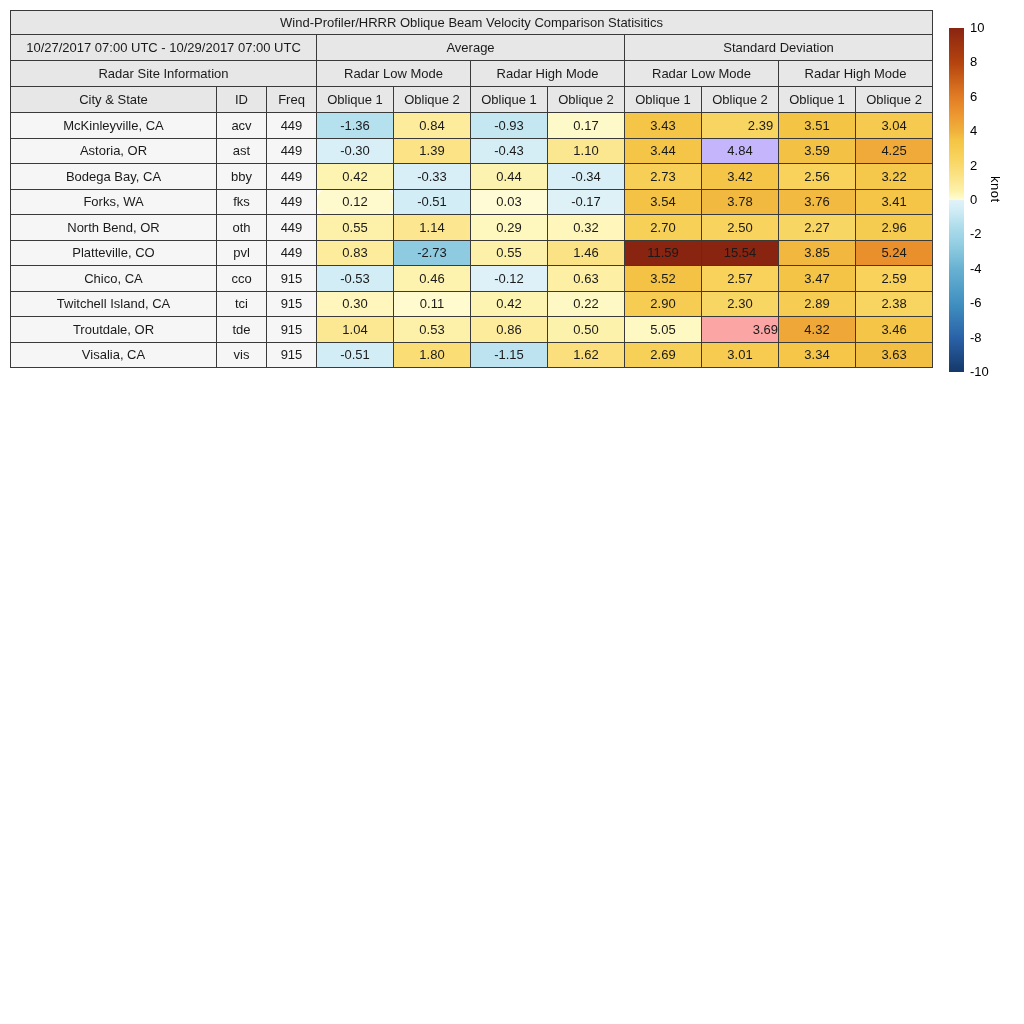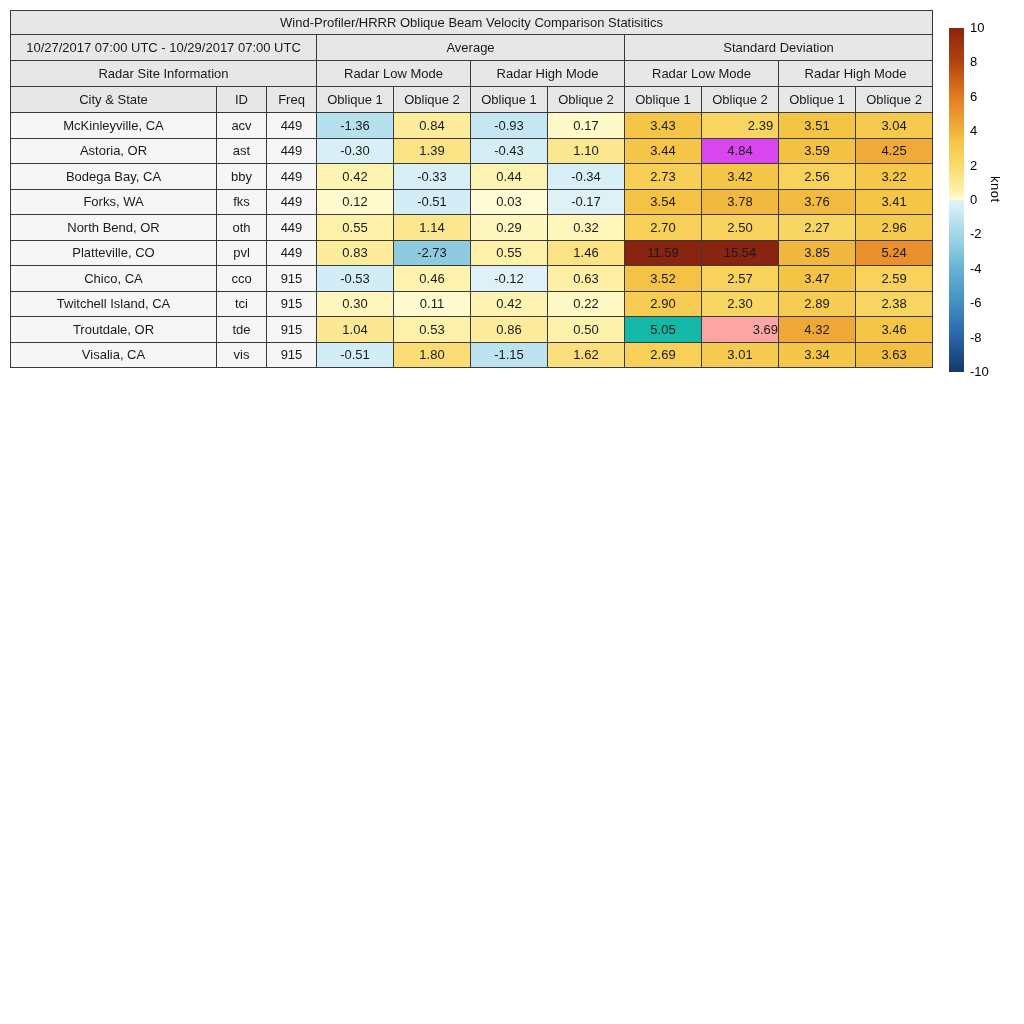--- a/index.html
+++ b/index.html
@@ -121,42 +121,42 @@
           </tr>
           <tr>
             <td class="label-bg">Astoria, OR</td>
             <td class="label-bg">ast</td>
             <td class="label-bg">449</td>
             <td style="background: rgb(217, 239, 247);">-0.30</td>
             <td style="background: rgb(251, 227, 134);">1.39</td>
             <td style="background: rgb(213, 238, 246);">-0.43</td>
             <td style="background: rgb(252, 231, 145);">1.10</td>
             <td style="background: rgb(244, 197, 70);">3.44</td>
-            <td style="background: #d946ef;">4.84</td>
+            <td style="background: #c4b5fd;">4.84</td>
             <td style="background: rgb(243, 193, 67);">3.59</td>
             <td style="background: rgb(239, 170, 57);">4.25</td>
           </tr>
           <tr>
             <td class="label-bg">Bodega Bay, CA</td>
             <td class="label-bg">bby</td>
             <td class="label-bg">449</td>
             <td style="background: rgb(253, 244, 178);">0.42</td>
             <td style="background: rgb(216, 239, 247);">-0.33</td>
             <td style="background: rgb(253, 243, 176);">0.44</td>
             <td style="background: rgb(216, 239, 247);">-0.34</td>
             <td style="background: rgb(247, 207, 87);">2.73</td>
             <td style="background: rgb(244, 197, 71);">3.42</td>
             <td style="background: rgb(248, 210, 91);">2.56</td>
             <td style="background: rgb(245, 200, 75);">3.22</td>
           </tr>
           <tr>
             <td class="label-bg">Forks, WA</td>
             <td class="label-bg">fks</td>
             <td class="label-bg">449</td>
-            <td style="background: rgb(255, 250, 205);">0.12</td>
+            <td style="background: rgb(255, 250, 205); border-radius: 10px;">0.12</td>
             <td style="background: rgb(211, 237, 246);">-0.51</td>
             <td style="background: rgb(255, 252, 213);">0.03</td>
             <td style="background: rgb(221, 241, 247);">-0.17</td>
             <td style="background: rgb(244, 194, 68);">3.54</td>
             <td style="background: rgb(242, 185, 64);">3.78</td>
             <td style="background: rgb(242, 186, 64);">3.76</td>
             <td style="background: rgb(244, 197, 71);">3.41</td>
           </tr>
           <tr>
             <td class="label-bg">North Bend, OR</td>
@@ -211,21 +211,21 @@
             <td style="background: rgb(248, 213, 97); margin-top: 24px;">2.38</td>
           </tr>
           <tr>
             <td class="label-bg">Troutdale, OR</td>
             <td class="label-bg">tde</td>
             <td class="label-bg">915</td>
             <td style="background: rgb(252, 232, 147);">1.04</td>
             <td style="background: rgb(253, 241, 170);">0.53</td>
             <td style="background: rgb(252, 236, 155);">0.86</td>
             <td style="background: rgb(253, 242, 171);">0.50</td>
-            <td style="background: #14b8a6;">5.05</td>
+            <td style="background: #fef9c3;">5.05</td>
             <td style="background: #fca5a5; text-align: right;">3.69</td>
             <td style="background: rgb(239, 168, 56);">4.32</td>
             <td style="background: rgb(244, 197, 70);">3.46</td>
           </tr>
           <tr>
             <td class="label-bg">Visalia, CA</td>
             <td class="label-bg">vis</td>
             <td class="label-bg">915</td>
             <td style="background: rgb(211, 237, 246);">-0.51</td>
             <td style="background: rgb(250, 221, 117);">1.80</td>

